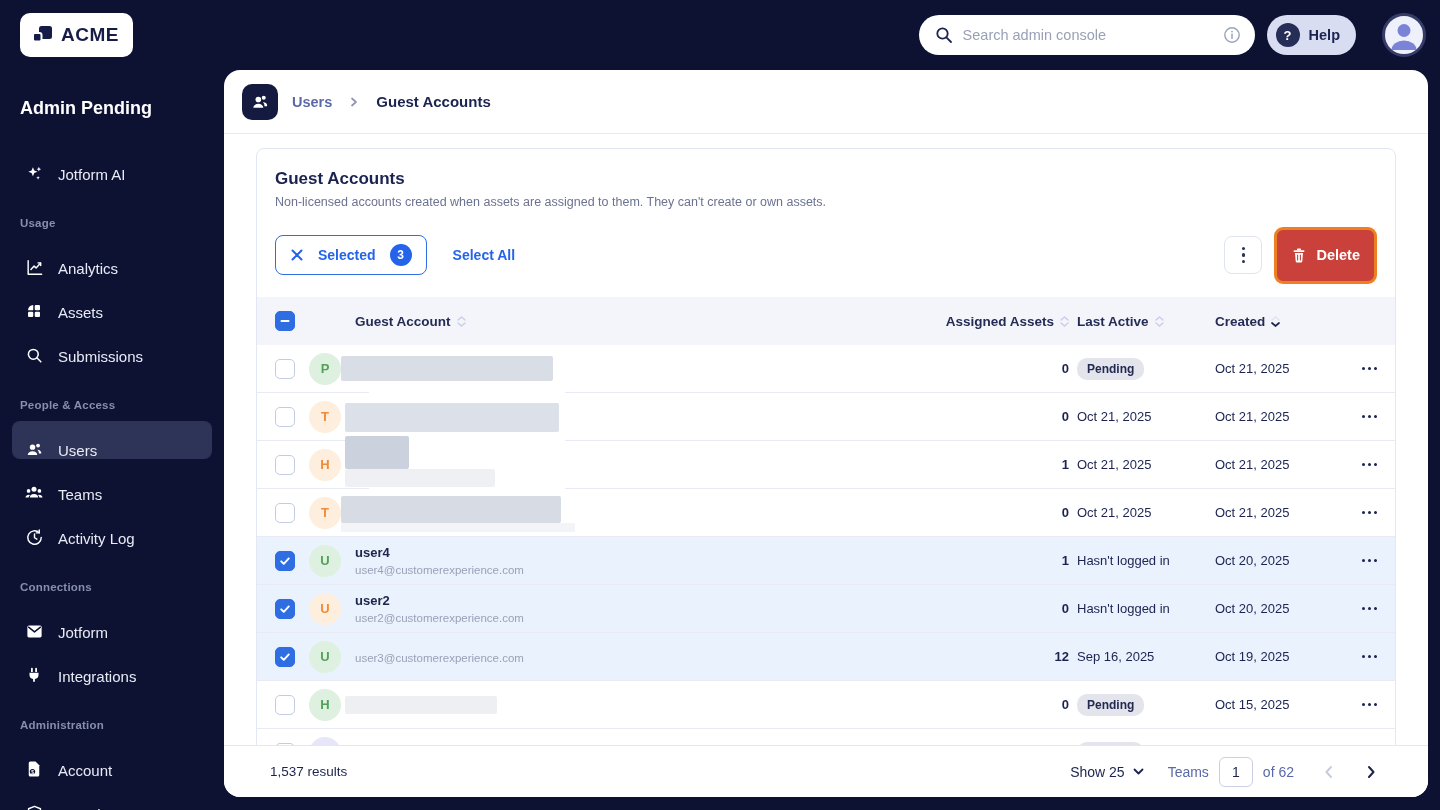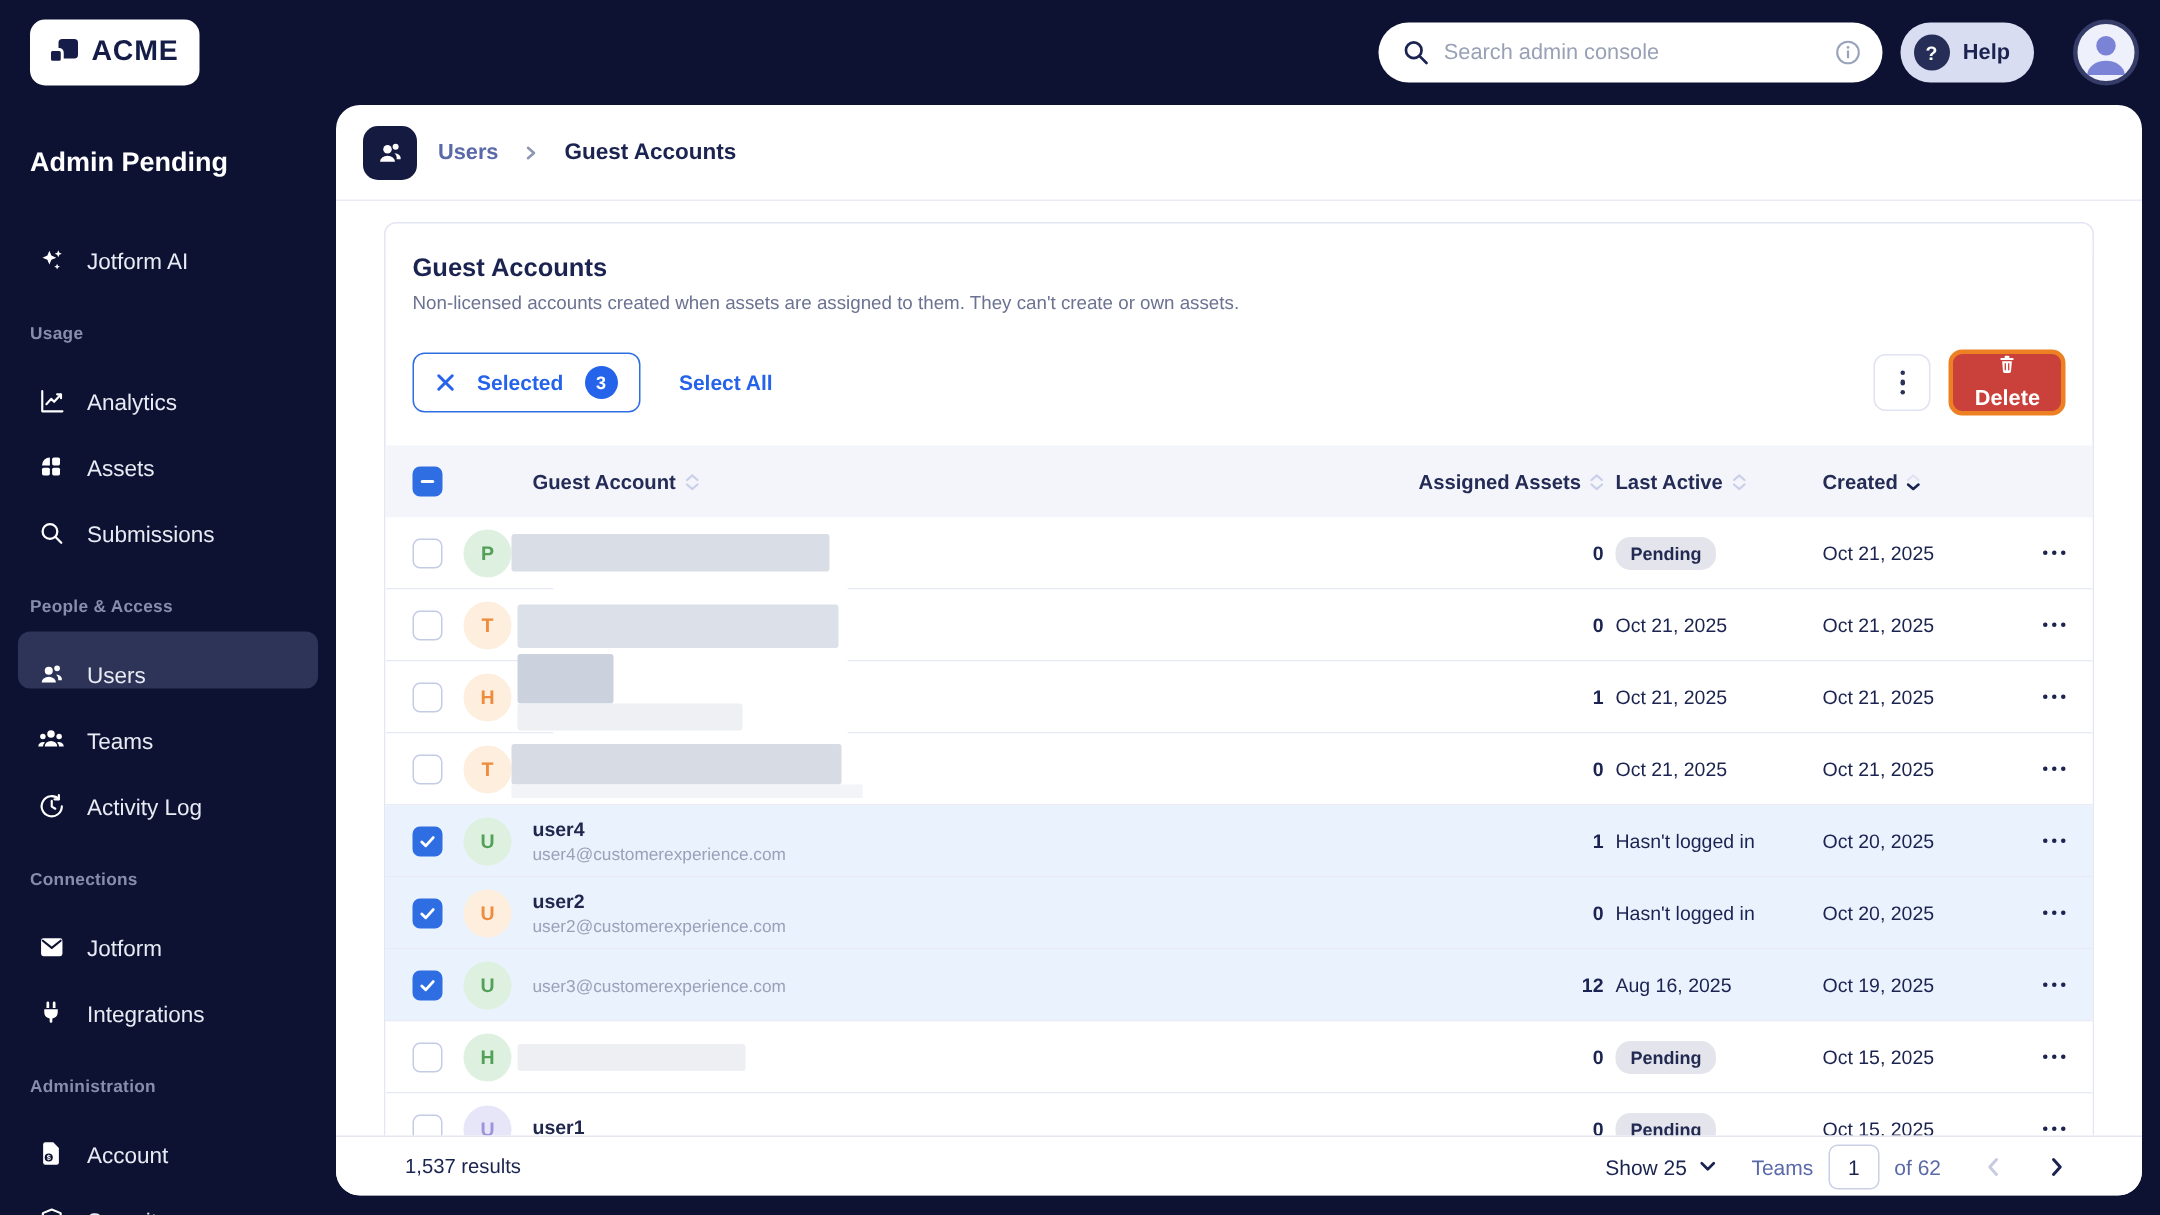--- a/index.html
+++ b/index.html
@@ -49,21 +49,21 @@
   .page-title{font-size:17px;font-weight:700;color:var(--ink);}
   .page-desc{margin-top:6px;font-size:12.5px;color:var(--muted);}
   .toolbar{margin-top:24px;padding:0 18px;display:flex;align-items:center;height:44px;}
   .selbtn{height:40px;display:flex;align-items:center;gap:14px;padding:0 14px;background:#fff;border:1px solid var(--cb);border-radius:8px;cursor:pointer;}
   .selbtn .lbl{font-size:14px;font-weight:700;color:var(--accent);}
   .selbadge{width:22px;height:22px;border-radius:50%;background:var(--accent);color:#fff;font-size:12px;font-weight:700;display:flex;align-items:center;justify-content:center;}
   .selectall{margin-left:26px;border:0;background:none;font-size:14px;font-weight:700;color:var(--accent);cursor:pointer;}
   .toolbar .sp{flex:1;}
   .kebabbtn{width:38px;height:38px;border:1px solid #e0e3f0;background:#fff;border-radius:8px;display:flex;flex-direction:column;align-items:center;justify-content:center;gap:3px;cursor:pointer;margin-right:12px;}
   .kebabbtn i{width:3.5px;height:3.5px;border-radius:50%;background:#2b3157;}
-  .delbtn{height:44px;display:flex;align-items:center;gap:9px;padding:0 14px;background:var(--red);border:3px solid var(--ring);border-radius:9px;cursor:pointer;flex-direction:column;}
+  .delbtn{height:57px;display:flex;align-items:center;gap:9px;padding:0 14px;background:var(--red);border:3px solid var(--ring);border-radius:9px;cursor:pointer;}
   .delbtn span{color:#fff;font-size:14.5px;font-weight:700;}
 
   
   .thead,.trow{display:grid;grid-template-columns:26px 38px 1fr 140px 130px 100px 56px;column-gap:8px;align-items:center;padding:0 16px 0 18px;height:48px;}
   .thead{background:#f4f5fb;margin-top:20px;}
   .hcell{display:flex;align-items:center;gap:6px;font-size:13.5px;font-weight:700;color:var(--ink2);cursor:pointer;}
   .hcell.num{justify-content:flex-end;}
   .sort{display:flex;flex-direction:column;gap:1px;}
   .cb{width:20px;height:20px;border-radius:5px;border:1.5px solid #c4cbe6;background:#fff;display:flex;align-items:center;justify-content:center;cursor:pointer;}
   .cb.on,.cb.ind{background:var(--cb);border-color:var(--cb);}
@@ -85,21 +85,21 @@
   .rd.blob{left:112px;top:30px;width:196px;height:153px;background:#fff;border-radius:8px;}
   .rd.p1{left:84px;top:11px;width:212px;height:25px;background:#d9dde5;border-radius:2px;}
   .rd.p2{left:88px;top:58px;width:214px;height:29px;background:#dce0e8;border-radius:2px;}
   .rd.p3{left:88px;top:91px;width:64px;height:33px;background:#ccd2dd;border-radius:2px;}
   .rd.p3b{left:88px;top:124px;width:150px;height:18px;background:#eef0f4;border-radius:2px;}
   .rd.p4{left:84px;top:151px;width:220px;height:27px;background:#d7dbe4;border-radius:2px;}
   .rd.p4b{left:84px;top:178px;width:234px;height:9px;background:#f2f4f8;}
   .rd.p8{left:88px;top:351px;width:152px;height:18px;background:#edeff3;border-radius:2px;}
 
   
-  .pagefoot{position:absolute;left:0;right:0;bottom:0;height:40px;background:#fff;border-top:1px solid #e4e7f2;display:flex;align-items:center;padding:0 48px 0 46px;z-index:5;}
+  .pagefoot{position:absolute;left:0;right:0;bottom:0;height:52px;background:#fff;border-top:1px solid #e4e7f2;display:flex;align-items:center;padding:0 48px 0 46px;z-index:5;}
   .results{font-size:13.5px;color:var(--ink);}
   .footright{margin-left:auto;display:flex;align-items:center;}
   .showbtn{border:0;background:none;display:flex;align-items:center;gap:8px;font-size:14px;color:var(--ink);cursor:pointer;}
   .pglabel{margin-left:24px;font-size:14px;color:var(--crumb);}
   .pginput{margin-left:10px;width:34px;height:30px;border:1px solid #c9cfe4;border-radius:6px;text-align:center;font-size:14px;color:var(--ink);outline:none;}
   .oflabel{margin-left:10px;font-size:14px;color:var(--crumb);}
   .pgnav{border:0;background:none;margin-left:26px;cursor:pointer;display:flex;align-items:center;padding:4px;}
 </style>
 </head>
 <body>
@@ -479,21 +479,21 @@
                   <path d="M2.2 6.3 L4.8 8.9 L9.8 3.4" stroke="#fff" stroke-width="1.9" fill="none" stroke-linecap="round" stroke-linejoin="round"></path>
                 </svg>
               </div>
       <div>
                 <span class="avat av-green">U</span>
               </div>
       <div class="ncell">
                 <div class="em">user3@customerexperience.com</div>
               </div>
       <div class="vcell num">12</div>
-      <div class="vcell"><span>Aug 16, 2025</span></div>
+      <div class="vcell"><span>Sep 16, 2025</span></div>
       <div class="vcell">Oct 19, 2025</div>
       <button class="rowkebab">
                 <i></i>
                 <i></i>
                 <i></i>
               </button>
     </div>
             <div class="trow">
       <div class="cb"></div>
       <div>

